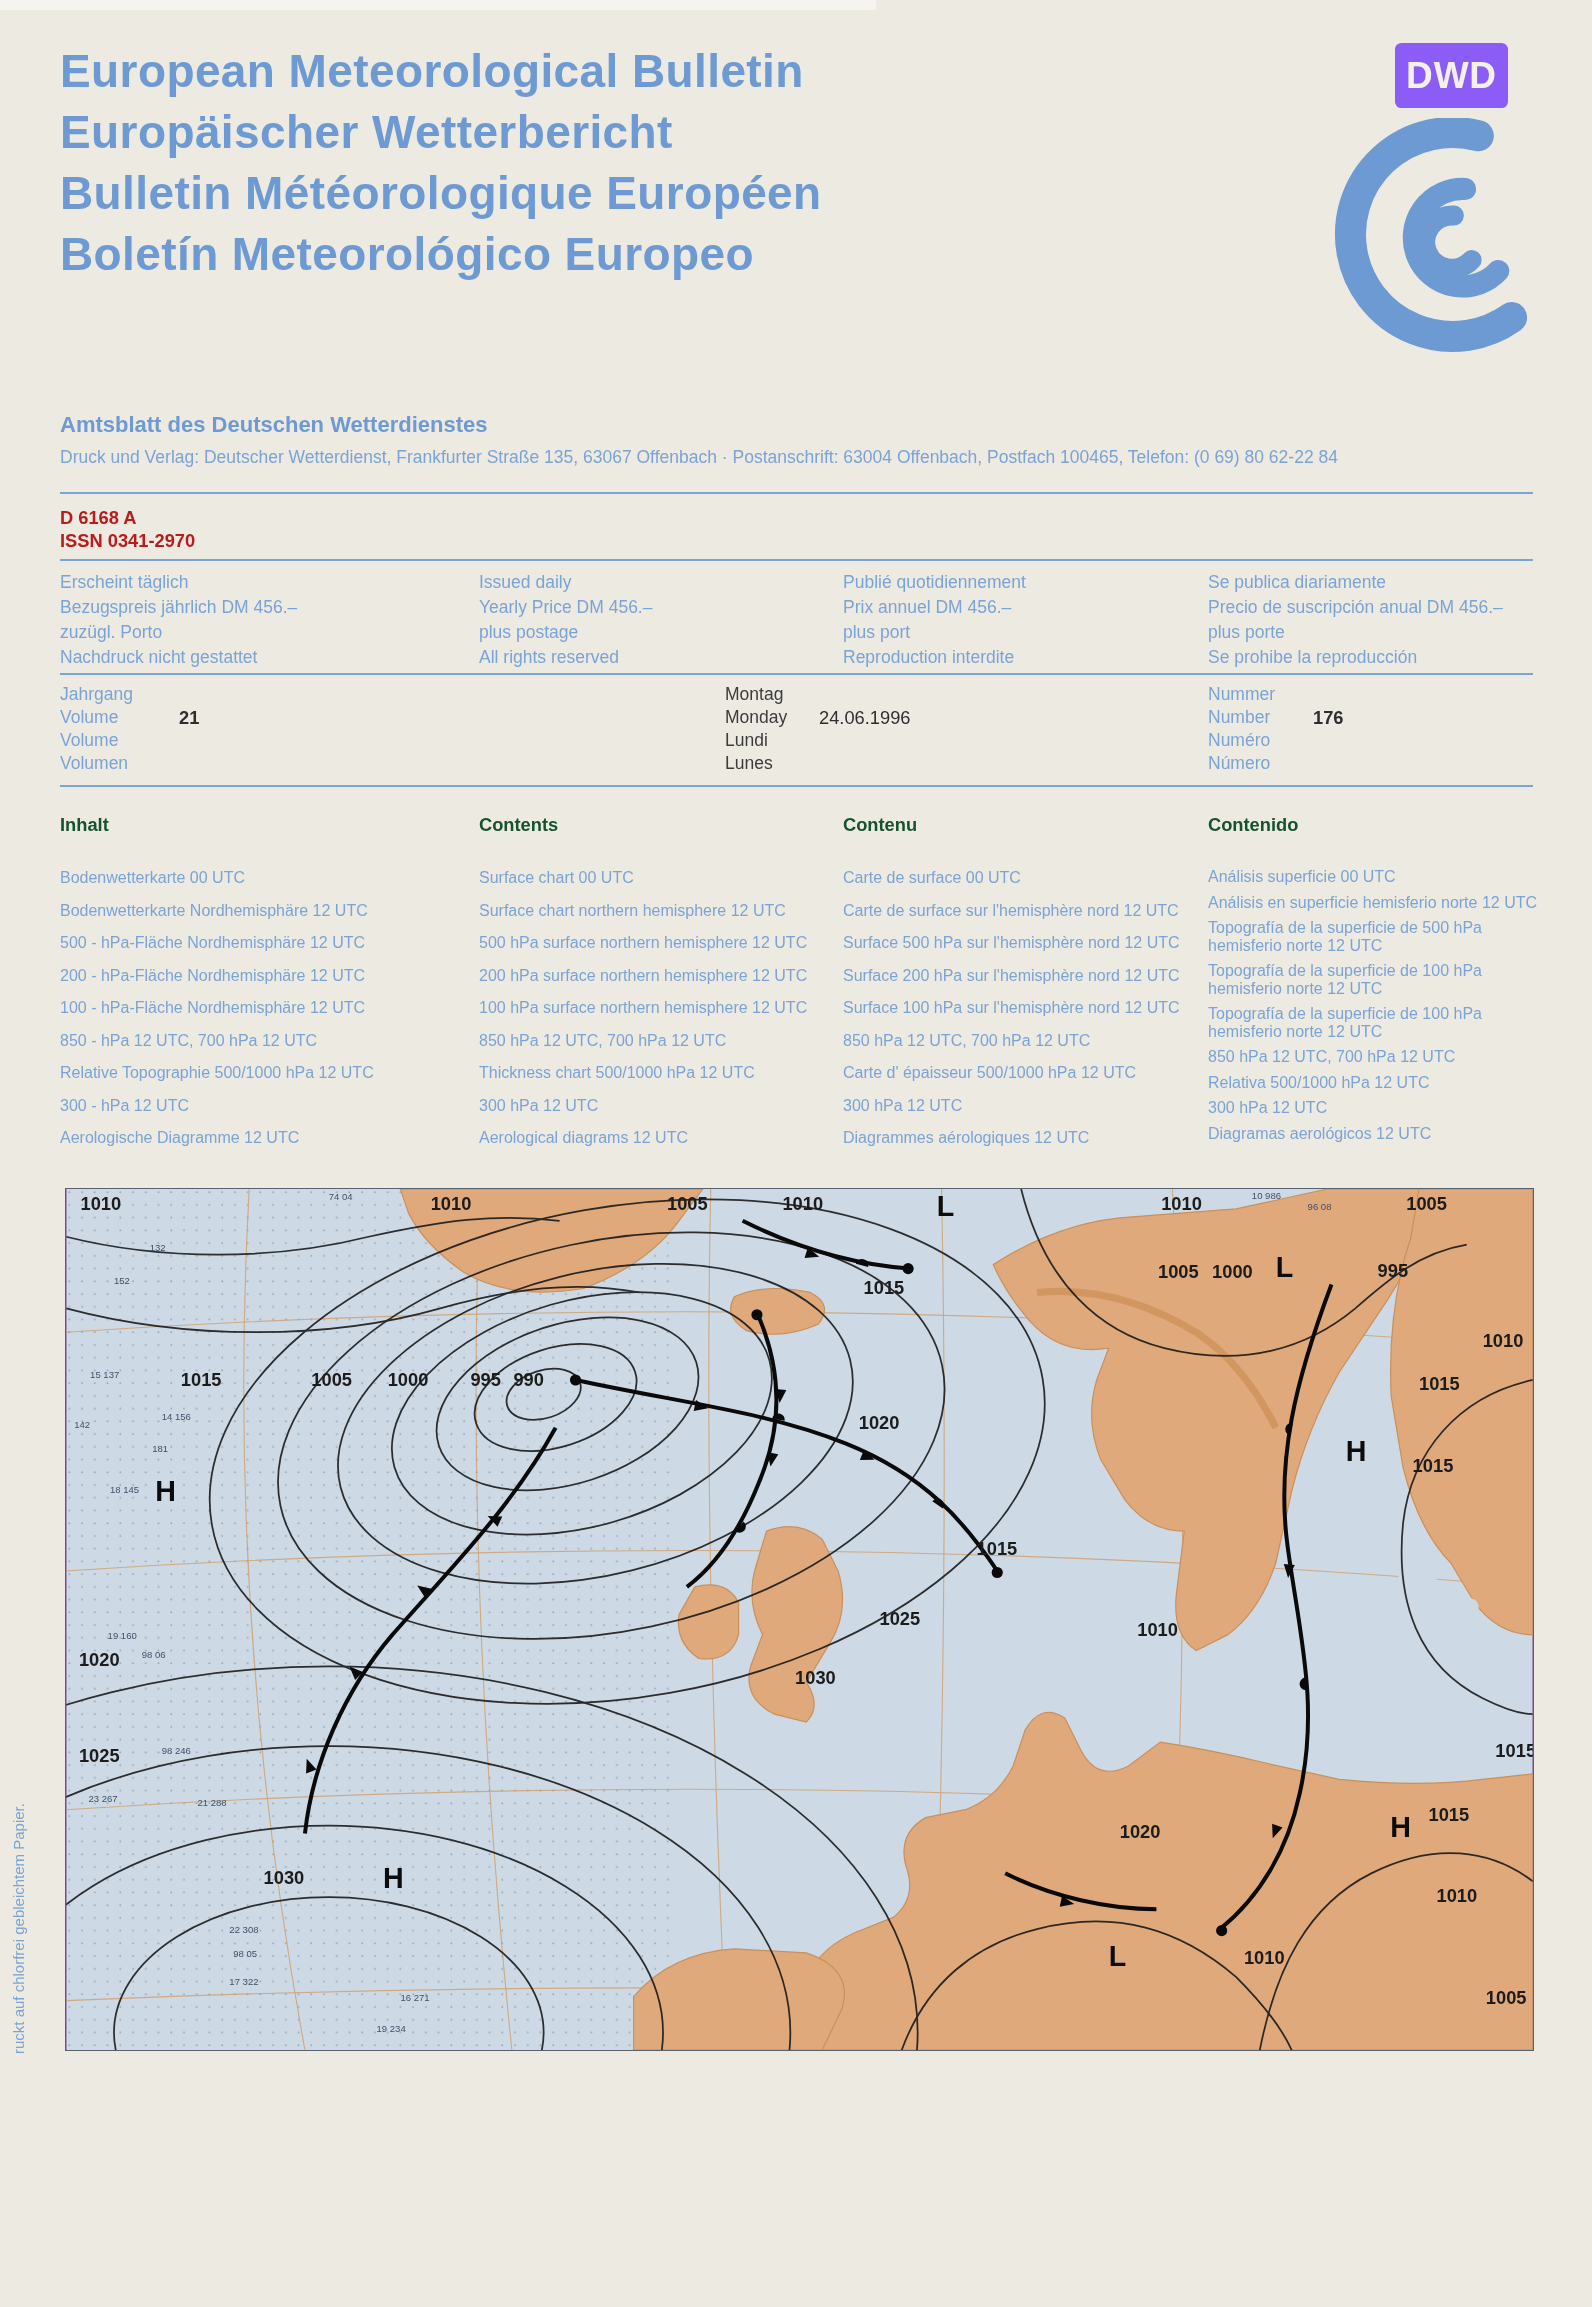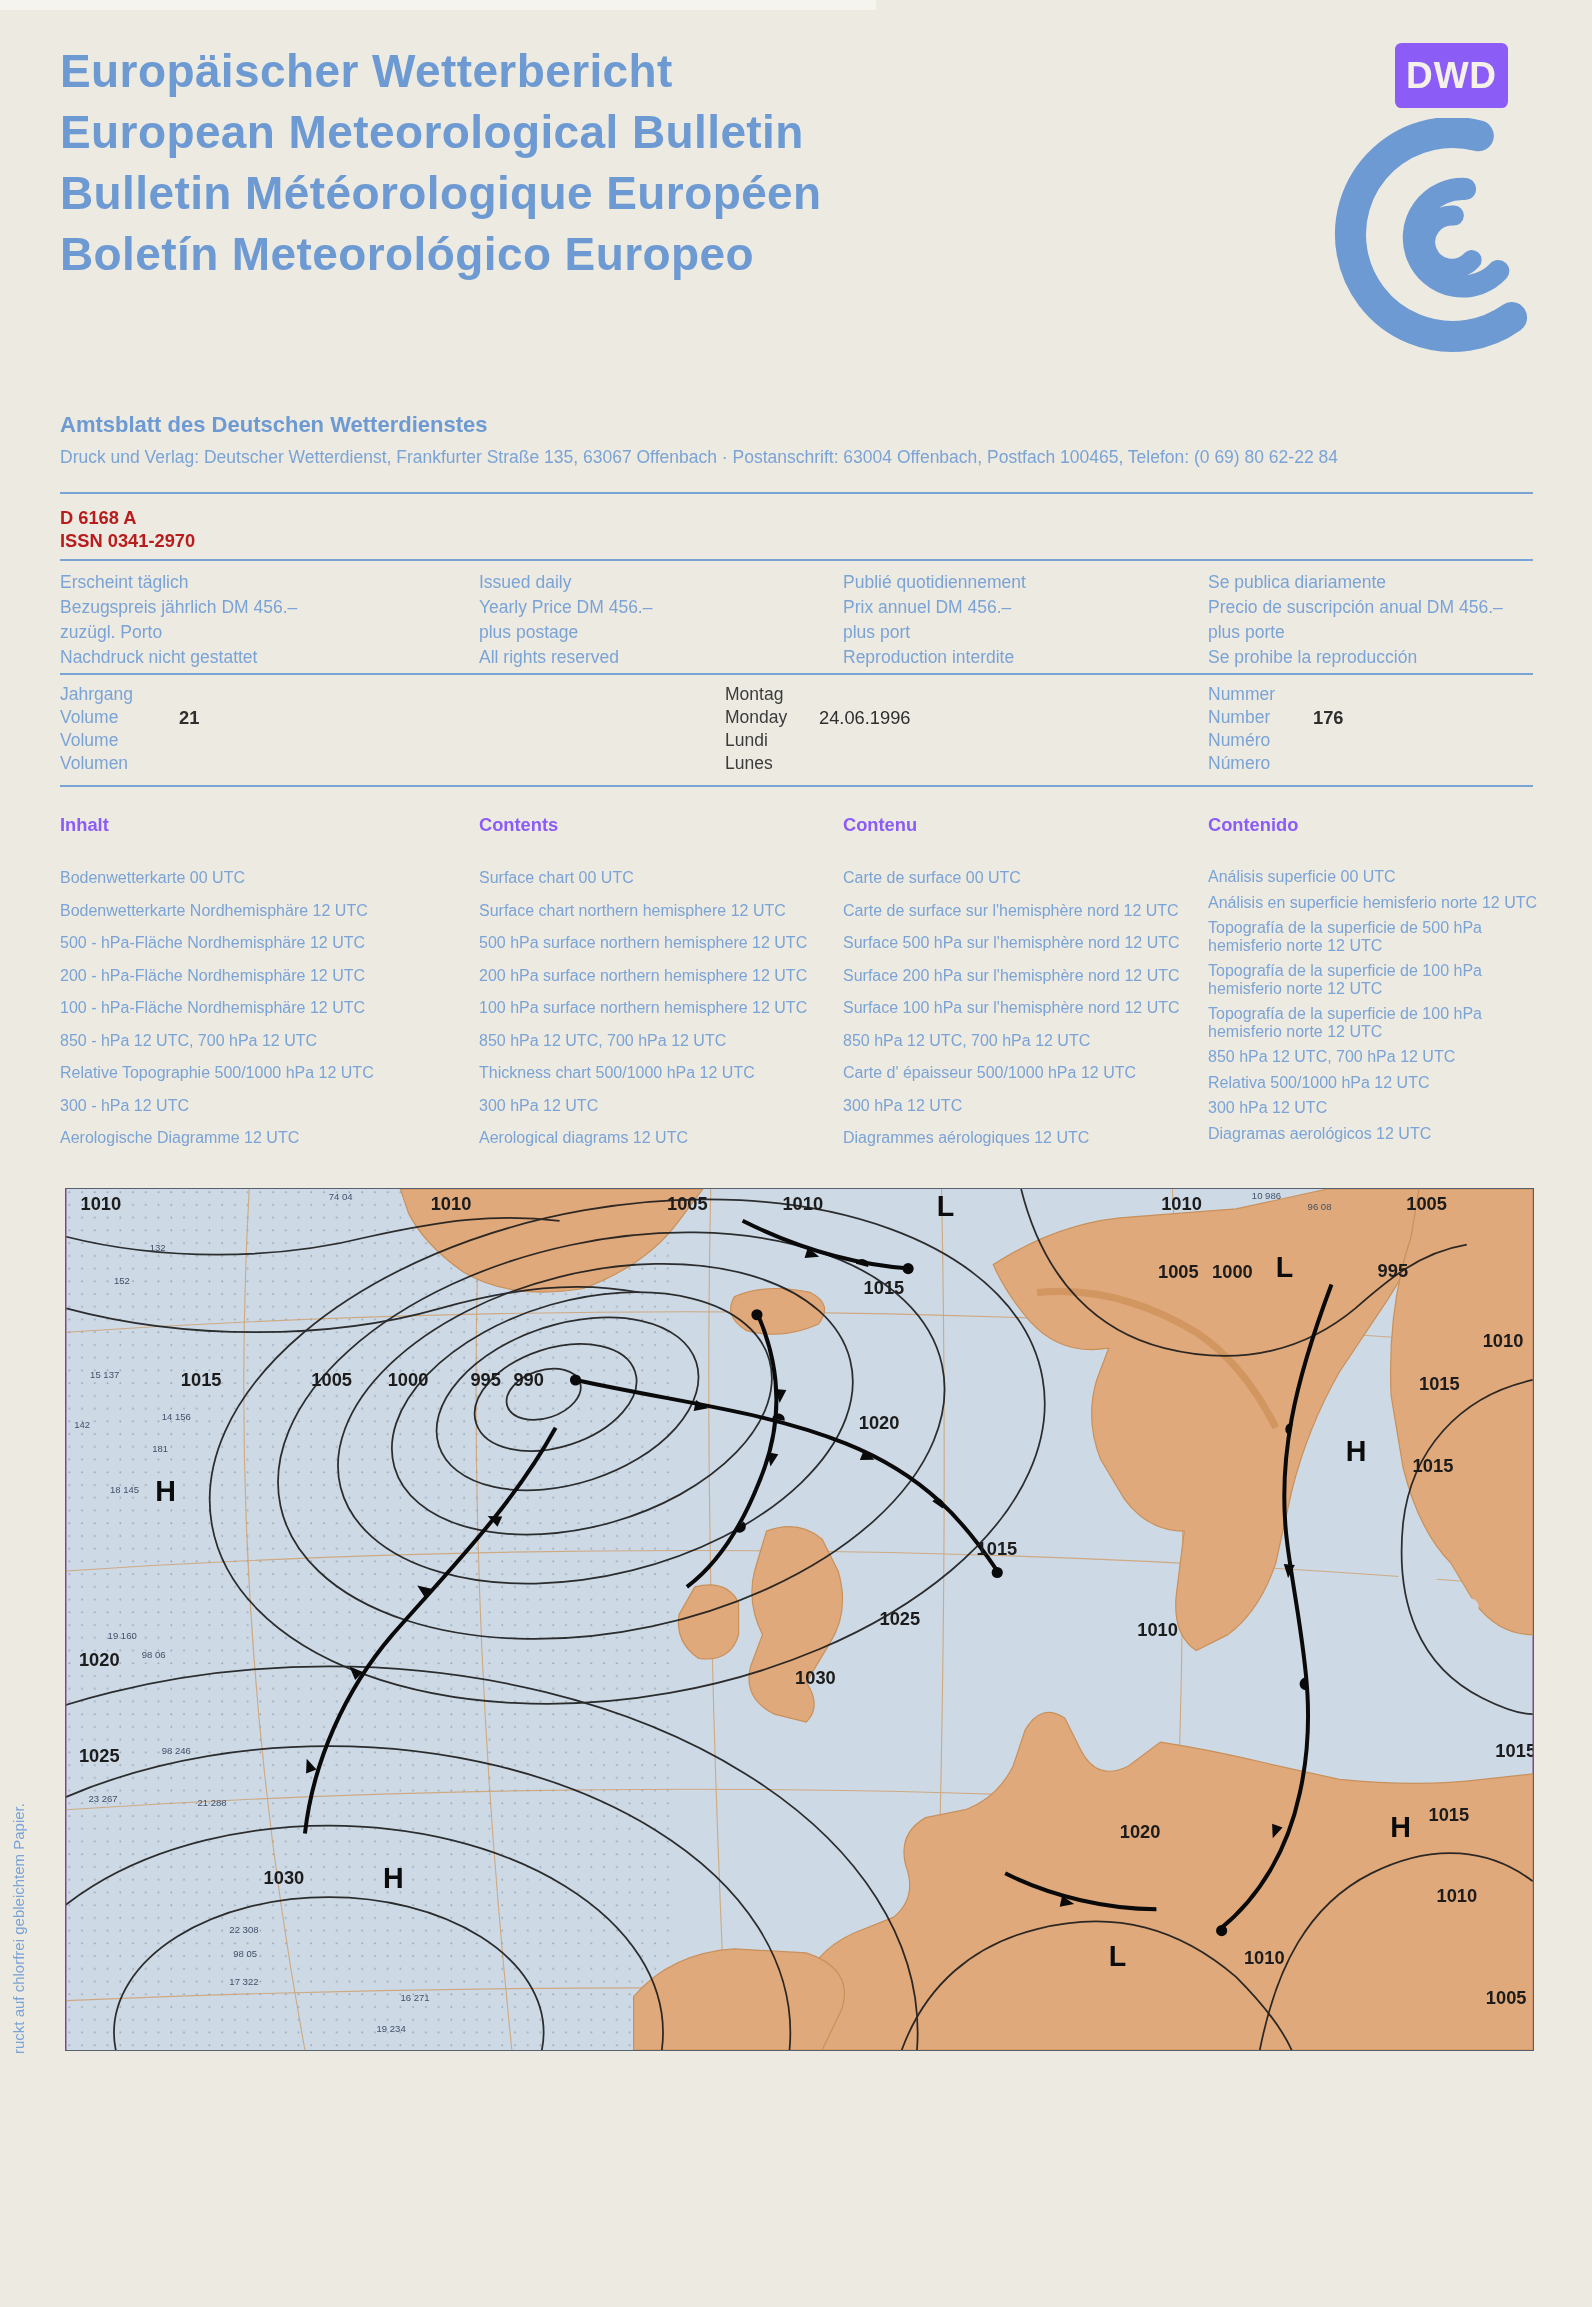--- a/index.html
+++ b/index.html
@@ -39,21 +39,21 @@
   .issue { position:absolute; top:683px; font-size:17.5px; line-height:23px; }
   .issue .labels { color:#7aa3d6; }
   .issue.dark .labels { color:#3c3c3c; }
   .issue .value { position:absolute; top:23px; color:#2e2e2e; font-weight:bold; font-size:18.3px; }
   .issue .value.plain { font-weight:normal; }
   .v-vol  { left:119px; }
   .v-date { left:94px; }
   .v-num  { left:105px; }
 
   .contents-col { position:absolute; top:814px; }
-  .contents-col h3 { margin:0 0 32px 0; font-size:18.3px; font-weight:bold; color:#8b5cf6; }
+  .contents-col h3 { margin:0 0 32px 0; font-size:18.3px; font-weight:bold; color:#14532d; }
   .contents-col .item { font-size:16px; line-height:19px; color:#7aa3d6; margin-bottom:13.5px; }
   .w0{width:382px;} .w1{width:358px;} .w2{width:362px;} .w3{width:334px;}
   .contents-col.es .item { line-height:17.5px; margin-bottom:8px; }
 
   .map-wrap { position:absolute; left:66px; top:1189px; width:1467px; height:861px; background:#701a75; outline:1.6px solid #56616d; }
 
   .side-note {
     position:absolute; left:9.6px; top:2054px;
     transform:rotate(-90deg); transform-origin:left top;
     font-size:15px; color:#7aa3d6; white-space:nowrap;
@@ -64,22 +64,22 @@
   .center-label { font-size:36px; font-weight:bold; fill:#0c0c0c; }
   .station { font-size:12px; fill:#41506a; }
 </style>
 </head>
 <body>
 
 <div class="page">
   <div class="top-strip"></div>
 
   <div class="titles">
+    <h1>European Meteorological Bulletin</h1>
     <h1>Europäischer Wetterbericht</h1>
-    <h1>European Meteorological Bulletin</h1>
     <h1>Bulletin Météorologique Européen</h1>
     <h1>Boletín Meteorológico Europeo</h1>
   </div>
 
   <div class="logo-box">DWD</div>
   <svg class="spiral" viewBox="0 0 100 115" fill="none" stroke="#6d9ad2" stroke-linecap="round">
     <path d="M72 8 A46 46 0 1 0 87 90" stroke-width="14"></path>
     <path d="M66 32 a22 22 0 1 0 15 37" stroke-width="10"></path>
     <path d="M61 44 a12 12 0 1 0 8 20" stroke-width="9"></path>
   </svg>

